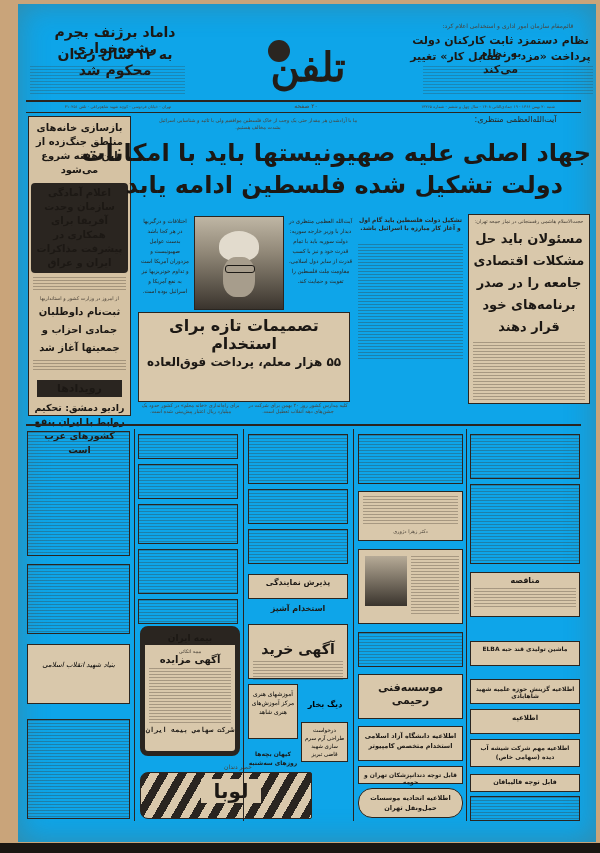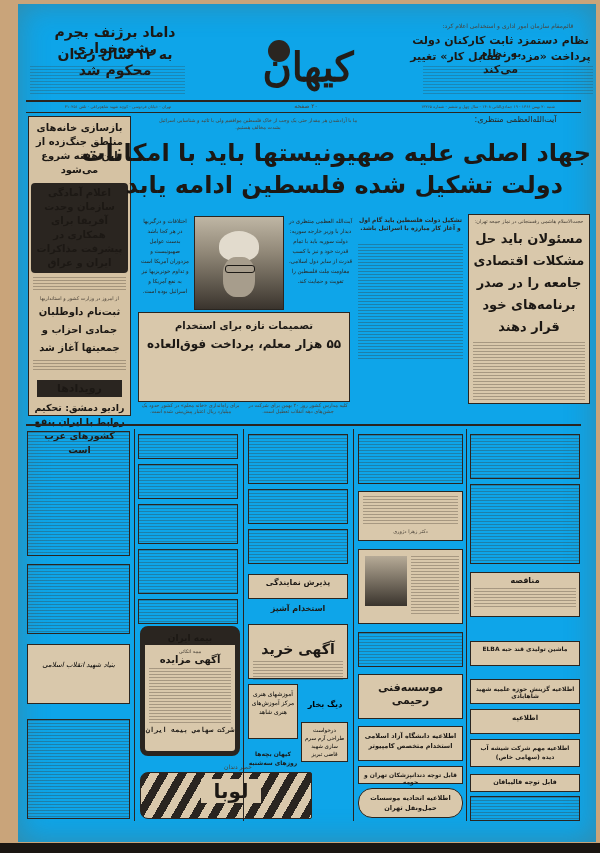--- a/index.html
+++ b/index.html
@@ -19,21 +19,21 @@
 </head>
 <body>
 
 <div class="sheet">
 
   <div class="abs rtl t hl" style="left:22px;top:20px;width:150px;font-size:14px;">داماد برژنف بجرم رشوه‌خواری</div>
   <div class="abs rtl t hl" style="left:22px;top:42px;width:150px;font-size:14px;">به ۱۲ سال زندان محکوم شد</div>
   <div class="abs fill" style="left:12px;top:62px;width:155px;height:30px;opacity:.8;"></div>
 
   <div class="abs" style="left:250px;top:36px;width:22px;height:22px;border-radius:50%;background:#2a2520;"></div>
-  <div class="abs rtl t" style="left:205px;top:38px;width:170px;font-size:40px;font-family:'DejaVu Serif',serif;font-weight:bold;line-height:50px;">کیهان</div>
+  <div class="abs rtl t" style="left:205px;top:38px;width:170px;font-size:40px;font-family:'DejaVu Serif',serif;font-weight:bold;line-height:50px;">تلفن</div>
 
   <div class="abs rtl small" style="left:405px;top:19px;width:170px;font-size:6px;">قائم‌مقام سازمان امور اداری و استخدامی اعلام کرد:</div>
   <div class="abs rtl t hl" style="left:390px;top:30px;width:185px;font-size:11px;">نظام دستمزد ثابت کارکنان دولت به نظام</div>
   <div class="abs rtl t hl" style="left:390px;top:46px;width:185px;font-size:11px;">پرداخت «مزد در مقابل کار» تغییر می‌کند</div>
   <div class="abs fill" style="left:405px;top:62px;width:170px;height:30px;opacity:.8;"></div>
 
   <div class="rule" style="left:8px;top:96px;width:555px;height:2px;"></div>
   <div class="abs rtl small" style="left:380px;top:100px;width:180px;font-size:4px;white-space:nowrap;overflow:hidden;">شنبه ۲۰ بهمن ۱۳۶۶ - ۱۹ جمادی‌الثانی ۱۴۰۸ - سال چهل و ششم - شماره ۱۳۲۶۵</div>
   <div class="abs rtl small" style="left:258px;top:99px;width:60px;font-size:6px;">۲۰ صفحه</div>
   <div class="abs rtl small" style="left:10px;top:100px;width:180px;font-size:4px;white-space:nowrap;overflow:hidden;">تهران - خیابان فردوسی - کوچه شهید شاهچراغی - تلفن ۳۱۰۲۵۱</div>
@@ -65,21 +65,21 @@
   <div class="abs fill" style="left:340px;top:240px;width:105px;height:115px;"></div>
   <div class="abs rtl small" style="left:270px;top:212px;width:65px;font-size:5.5px;line-height:10px;color:#2a2520;">آیت‌الله العظمی منتظری در دیدار با وزیر خارجه سوریه: دولت سوریه باید با تمام قدرت خود و نیز با کسب قدرت از سایر دول اسلامی، مقاومت ملت فلسطین را تقویت و حمایت کند.</div>
   <div class="abs" style="left:176px;top:212px;width:88px;height:92px;background:linear-gradient(180deg,#bfb6a4 0%,#8f8676 40%,#3a342d 100%);border:1px solid #2a2520;">
     <div style="position:absolute;left:24px;top:14px;width:40px;height:30px;border-radius:50% 50% 40% 40%;background:#e2dbcd;"></div>
     <div style="position:absolute;left:28px;top:40px;width:32px;height:40px;border-radius:40%;background:#a79d8c;"></div>
     <div style="position:absolute;left:30px;top:48px;width:28px;height:6px;border:1.5px solid #1d1a16;border-radius:3px;"></div>
   </div>
   <div class="abs rtl small" style="left:122px;top:212px;width:50px;font-size:5.5px;line-height:10px;color:#2a2520;">اختلافات و درگیریها در هر کجا باشد بدست عوامل صهیونیست و مزدوران آمریکا است و تداوم خونریزیها نیز به نفع آمریکا و اسرائیل بوده است.</div>
 
   <div class="box" style="left:120px;top:308px;width:212px;height:90px;">
-    <div class="rtl hl" style="margin:4px 2px 0;font-size:10px;line-height:18px;">تصمیمات تازه برای استخدام</div>
+    <div class="rtl hl" style="margin:4px 2px 0;font-size:16px;line-height:18px;">تصمیمات تازه برای استخدام</div>
     <div class="rtl hl" style="margin:0 2px;font-size:12px;line-height:18px;">۵۵ هزار معلم، پرداخت فوق‌العاده</div>
   </div>
   <div class="abs rtl small" style="left:230px;top:398px;width:100px;font-size:5px;">کلیه مدارس کشور روز ۲۰ بهمن برای شرکت در جشن‌های دهه انقلاب تعطیل است.</div>
   <div class="abs rtl small" style="left:120px;top:398px;width:105px;font-size:5px;">برای راه‌اندازی «خانه معلم» در کشور حدود یک میلیارد ریال اعتبار پیش‌بینی شده است.</div>
 
   <div class="rule" style="left:8px;top:420px;width:555px;height:2px;"></div>
 
   <div class="box fill" style="left:9px;top:427px;width:103px;height:125px;"></div>
   <div class="box fill" style="left:9px;top:560px;width:103px;height:70px;"></div>
   <div class="box" style="left:9px;top:640px;width:103px;height:60px;">

